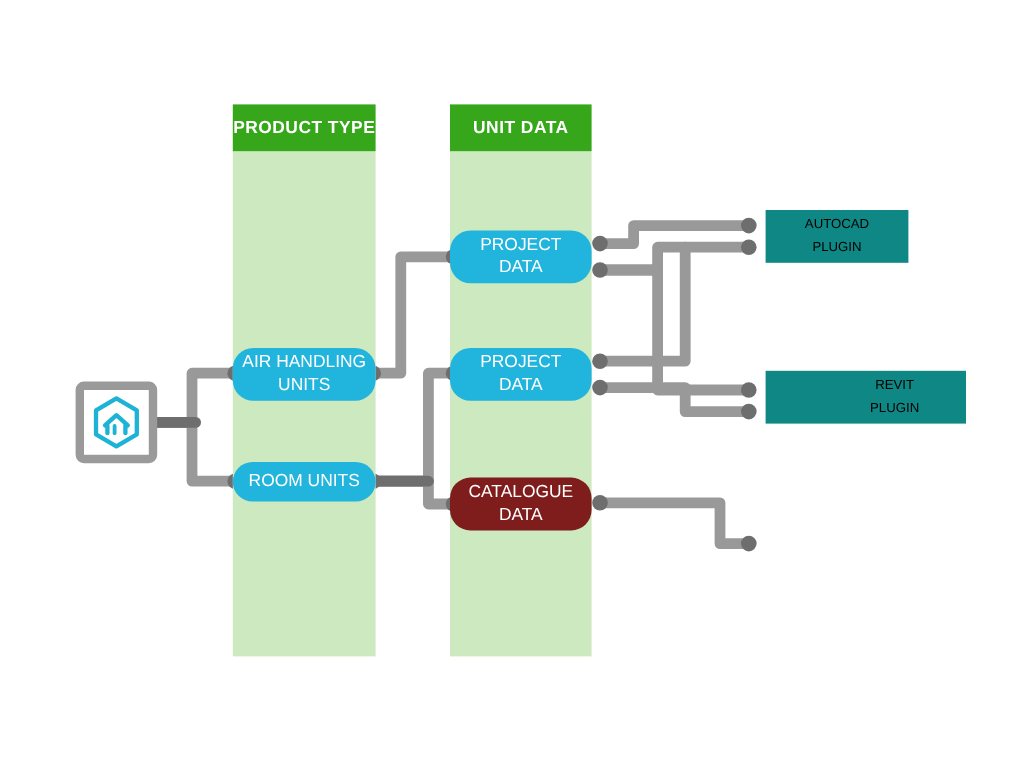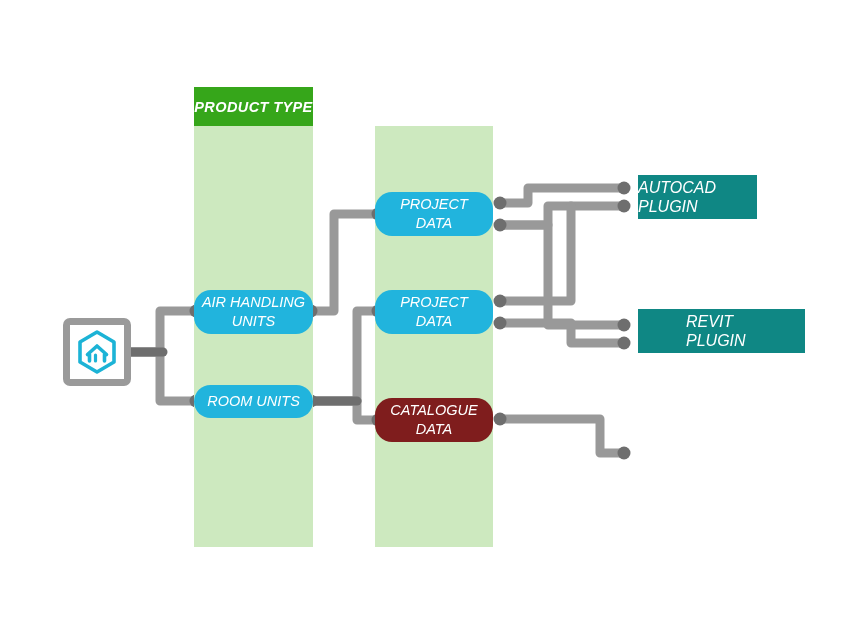--- a/index.html
+++ b/index.html
@@ -3,21 +3,21 @@
 <meta charset="utf-8">
 <style>
   html,body{margin:0;padding:0;}
   body{
     width:850px;height:637px;
     background:#ffffff;
     font-family:"Liberation Sans", sans-serif;
     overflow:hidden;
     position:relative;
   }
-  #stage{position:absolute;left:0;top:0;width:692px;height:637px;font-style:italic;}
+  #stage{position:absolute;left:0;top:0;width:692px;height:637px;}
   .svg-layer{position:absolute;left:0;top:0;width:850px;height:637px;}
 
   .col-header{
     position:absolute;
     display:flex;align-items:center;justify-content:center;
     color:#ffffff;
     font-weight:bold;
     font-size:14.5px;
     letter-spacing:.4px;
     z-index:4;
@@ -33,23 +33,23 @@
     line-height:19px;
     z-index:5;
     text-align:right;
     border-radius:17px;
   }
   .node-box span{display:block;}
 
   .target-box{
     position:absolute;
     display:flex;flex-direction:column;
-    align-items:flex-start;justify-content:center;
-    color:#ffffff;
-    font-size:16px;
+    align-items:center;justify-content:center;
+    color:#000000;
+    font-size:11px;
     line-height:19px;
     z-index:5;
     text-align:center;
   }
   .target-box span{display:block;}
 
   .src-icon{
     position:absolute;
     box-sizing:border-box;
     z-index:5;
@@ -121,20 +121,23 @@
   <div class="node-box" style="left:194px;top:385px;width:119px;height:33px;background:#21b4dd;">
     <span>ROOM UNITS</span>
   </div>
 
   <div class="node-box" style="left:194px;top:290px;width:119px;height:44px;background:#21b4dd;">
     <span>AIR HANDLING</span>
     <span>UNITS</span>
   </div>
 
   <div class="col-body" style="left:375px;top:126px;width:118px;height:421px;background:#cde9bf;"></div>
+  <div class="col-header" style="left:375px;top:87px;width:118px;height:39px;background:#36a61a;">
+    <span>UNIT DATA</span>
+  </div>
 
   <div class="node-box" style="left:375px;top:192px;width:118px;height:44px;background:#21b4dd;">
     <span>PROJECT</span>
     <span>DATA</span>
   </div>
 
   <div class="node-box" style="left:375px;top:290px;width:118px;height:44px;background:#21b4dd;">
     <span>PROJECT</span>
     <span>DATA</span>
   </div>

